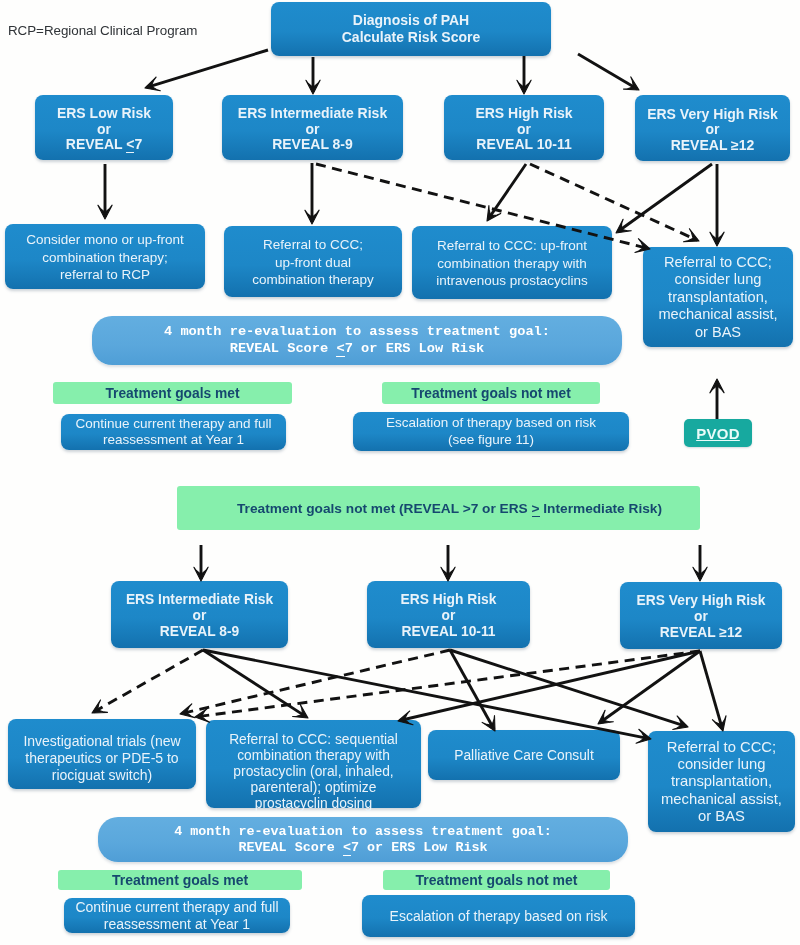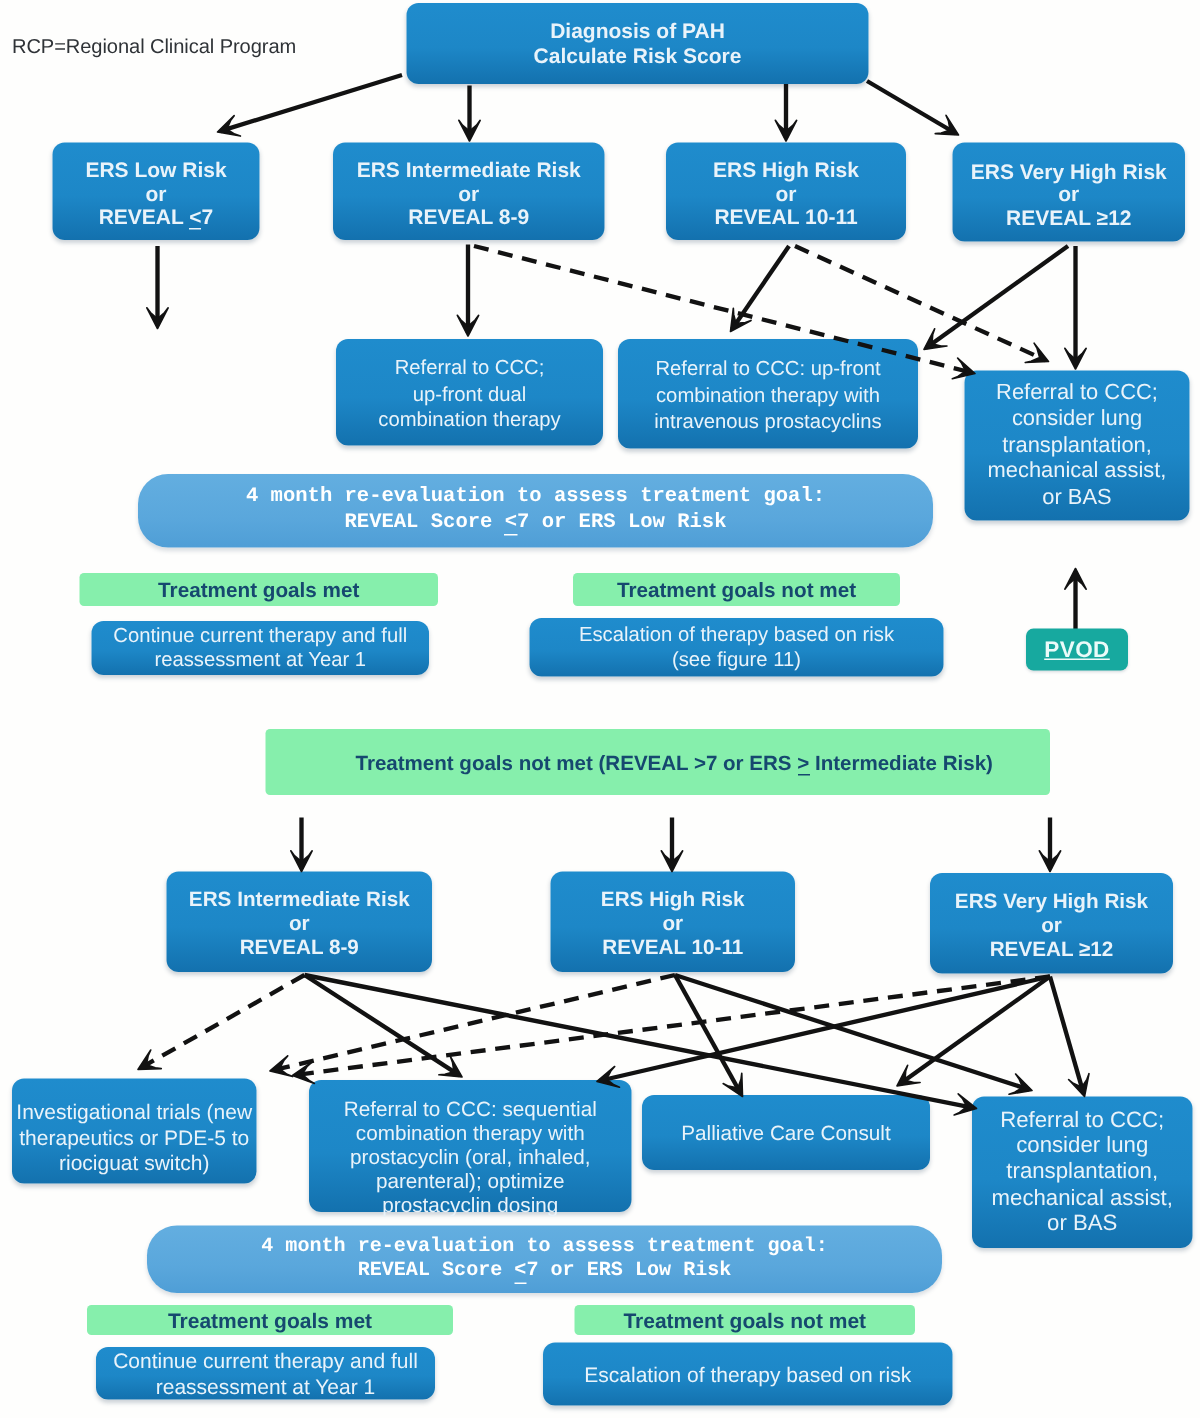--- a/index.html
+++ b/index.html
@@ -86,37 +86,40 @@
 <path class="ahd" d="M195.0 717.0 L207.8 708.2 L204.8 710.9 L201.4 716.2 L206.1 720.3 L209.6 722.3 Z"></path>
 <path class="sld" d="M700.0 651.0 L399.9 720.5"></path>
 <path class="ahd" d="M398.0 721.0 L409.8 711.0 L407.2 714.0 L404.3 719.5 L409.3 723.2 L413.0 724.8 Z"></path>
 <path class="sld" d="M700.0 651.0 L599.6 722.8"></path>
 <path class="ahd" d="M598.0 724.0 L605.1 710.2 L603.8 714.0 L603.3 720.2 L609.3 721.7 L613.4 721.7 Z"></path>
 <path class="sld" d="M700.0 651.0 L722.4 729.1"></path>
 <path class="ahd" d="M723.0 731.0 L712.4 719.7 L715.5 722.2 L721.2 724.8 L724.6 719.6 L726.0 715.8 Z"></path>
 
   </svg>
 
-  <div class="node dk" style="left: 271px; top: 2px; width: 308px; height: 54px; font-size: 14px; line-height: 17px; white-space: normal;">
+  <div class="node dk" style="left: 271px; top: 2px; width: 280px; height: 54px; font-size: 14px; line-height: 17px; white-space: normal;">
       <span class="tx">Diagnosis of PAH<br>Calculate Risk Score</span>
     </div>
 
   <div class="node dk" style="left: 35px; top: 95px; width: 138px; height: 65px; font-size: 14px; line-height: 15.6px; padding-top: 4px; white-space: normal;">
       <span class="tx">ERS Low Risk<br>or<br>REVEAL <u class="le">&lt;</u>7</span>
     </div>
   <div class="node dk" style="left: 222px; top: 95px; width: 181px; height: 65px; font-size: 14px; line-height: 15.6px; padding-top: 4px; white-space: normal;">
       <span class="tx">ERS Intermediate Risk<br>or<br>REVEAL 8-9</span>
     </div>
   <div class="node dk" style="left: 444px; top: 95px; width: 160px; height: 65px; font-size: 14px; line-height: 15.6px; padding-top: 4px; white-space: normal;">
       <span class="tx">ERS High Risk<br>or<br>REVEAL 10-11</span>
     </div>
   <div class="node dk" style="left: 635px; top: 95px; width: 155px; height: 66px; font-size: 14px; line-height: 15.6px; padding-top: 4px; white-space: normal;">
       <span class="tx">ERS Very High Risk<br>or<br>REVEAL ≥12</span>
     </div>
 
+  <div class="node dk" style="left: 5px; top: 224px; width: 200px; height: 65px; font-size: 13.5px; line-height: 17.8px; font-weight: normal; padding-top: 2px; white-space: normal;">
+      <span class="tx">Consider mono or up-front<br>combination therapy;<br>referral to RCP</span>
+    </div>
   <div class="node dk" style="left: 224px; top: 226px; width: 178px; height: 71px; font-size: 13.5px; line-height: 17.8px; font-weight: normal; padding-top: 2px; white-space: normal;">
       <span class="tx">Referral to CCC;<br>up-front dual<br>combination therapy</span>
     </div>
   <div class="node dk" style="left: 412px; top: 226px; width: 200px; height: 73px; font-size: 13.5px; line-height: 17.8px; font-weight: normal; padding-top: 2px; white-space: normal;">
       <span class="tx">Referral to CCC: up-front<br>combination therapy with<br>intravenous prostacyclins</span>
     </div>
   <div class="node dk" style="left: 643px; top: 247px; width: 150px; height: 100px; font-size: 14.6px; line-height: 17.6px; font-weight: normal; padding-top: 1px; white-space: normal;">
       <span class="tx">Referral to CCC;<br>consider lung<br>transplantation,<br>mechanical assist,<br>or BAS</span>
     </div>
 
@@ -149,21 +152,21 @@
   <div class="node dk" style="left: 111px; top: 581px; width: 177px; height: 67px; font-size: 13.8px; line-height: 16px; padding-top: 3px; white-space: normal;">
       <span class="tx">ERS Intermediate Risk<br>or<br>REVEAL 8-9</span>
     </div>
   <div class="node dk" style="left: 367px; top: 581px; width: 163px; height: 67px; font-size: 13.8px; line-height: 16px; padding-top: 3px; white-space: normal;">
       <span class="tx">ERS High Risk<br>or<br>REVEAL 10-11</span>
     </div>
   <div class="node dk" style="left: 620px; top: 582px; width: 162px; height: 67px; font-size: 13.8px; line-height: 16px; padding-top: 3px; white-space: normal;">
       <span class="tx">ERS Very High Risk<br>or<br>REVEAL ≥12</span>
     </div>
 
-  <div class="node dk" style="left: 8px; top: 719px; width: 163px; height: 70px; font-size: 14px; line-height: 17.2px; font-weight: normal; padding-top: 9px; white-space: normal;">
+  <div class="node dk" style="left: 8px; top: 719px; width: 188px; height: 70px; font-size: 14px; line-height: 17.2px; font-weight: normal; padding-top: 9px; white-space: normal;">
       <span class="tx">Investigational trials (new<br>therapeutics or PDE-5 to<br>riociguat switch)</span>
     </div>
   <div class="node dk" style="left: 206px; top: 720px; width: 215px; height: 88px; font-size: 13.8px; line-height: 16.2px; font-weight: normal; padding-top: 16px; white-space: normal;">
       <span class="tx">Referral to CCC: sequential<br>combination therapy with<br>prostacyclin (oral, inhaled,<br>parenteral); optimize<br>prostacyclin dosing</span>
     </div>
   <div class="node dk" style="left: 428px; top: 730px; width: 192px; height: 50px; font-size: 13.8px; font-weight: normal; white-space: normal;">
       <span class="tx">Palliative Care Consult</span>
     </div>
   <div class="node dk" style="left: 648px; top: 731px; width: 147px; height: 101px; font-size: 14.8px; line-height: 17.2px; font-weight: normal; padding-top: 1px; white-space: normal;">
       <span class="tx">Referral to CCC;<br>consider lung<br>transplantation,<br>mechanical assist,<br>or BAS</span>

